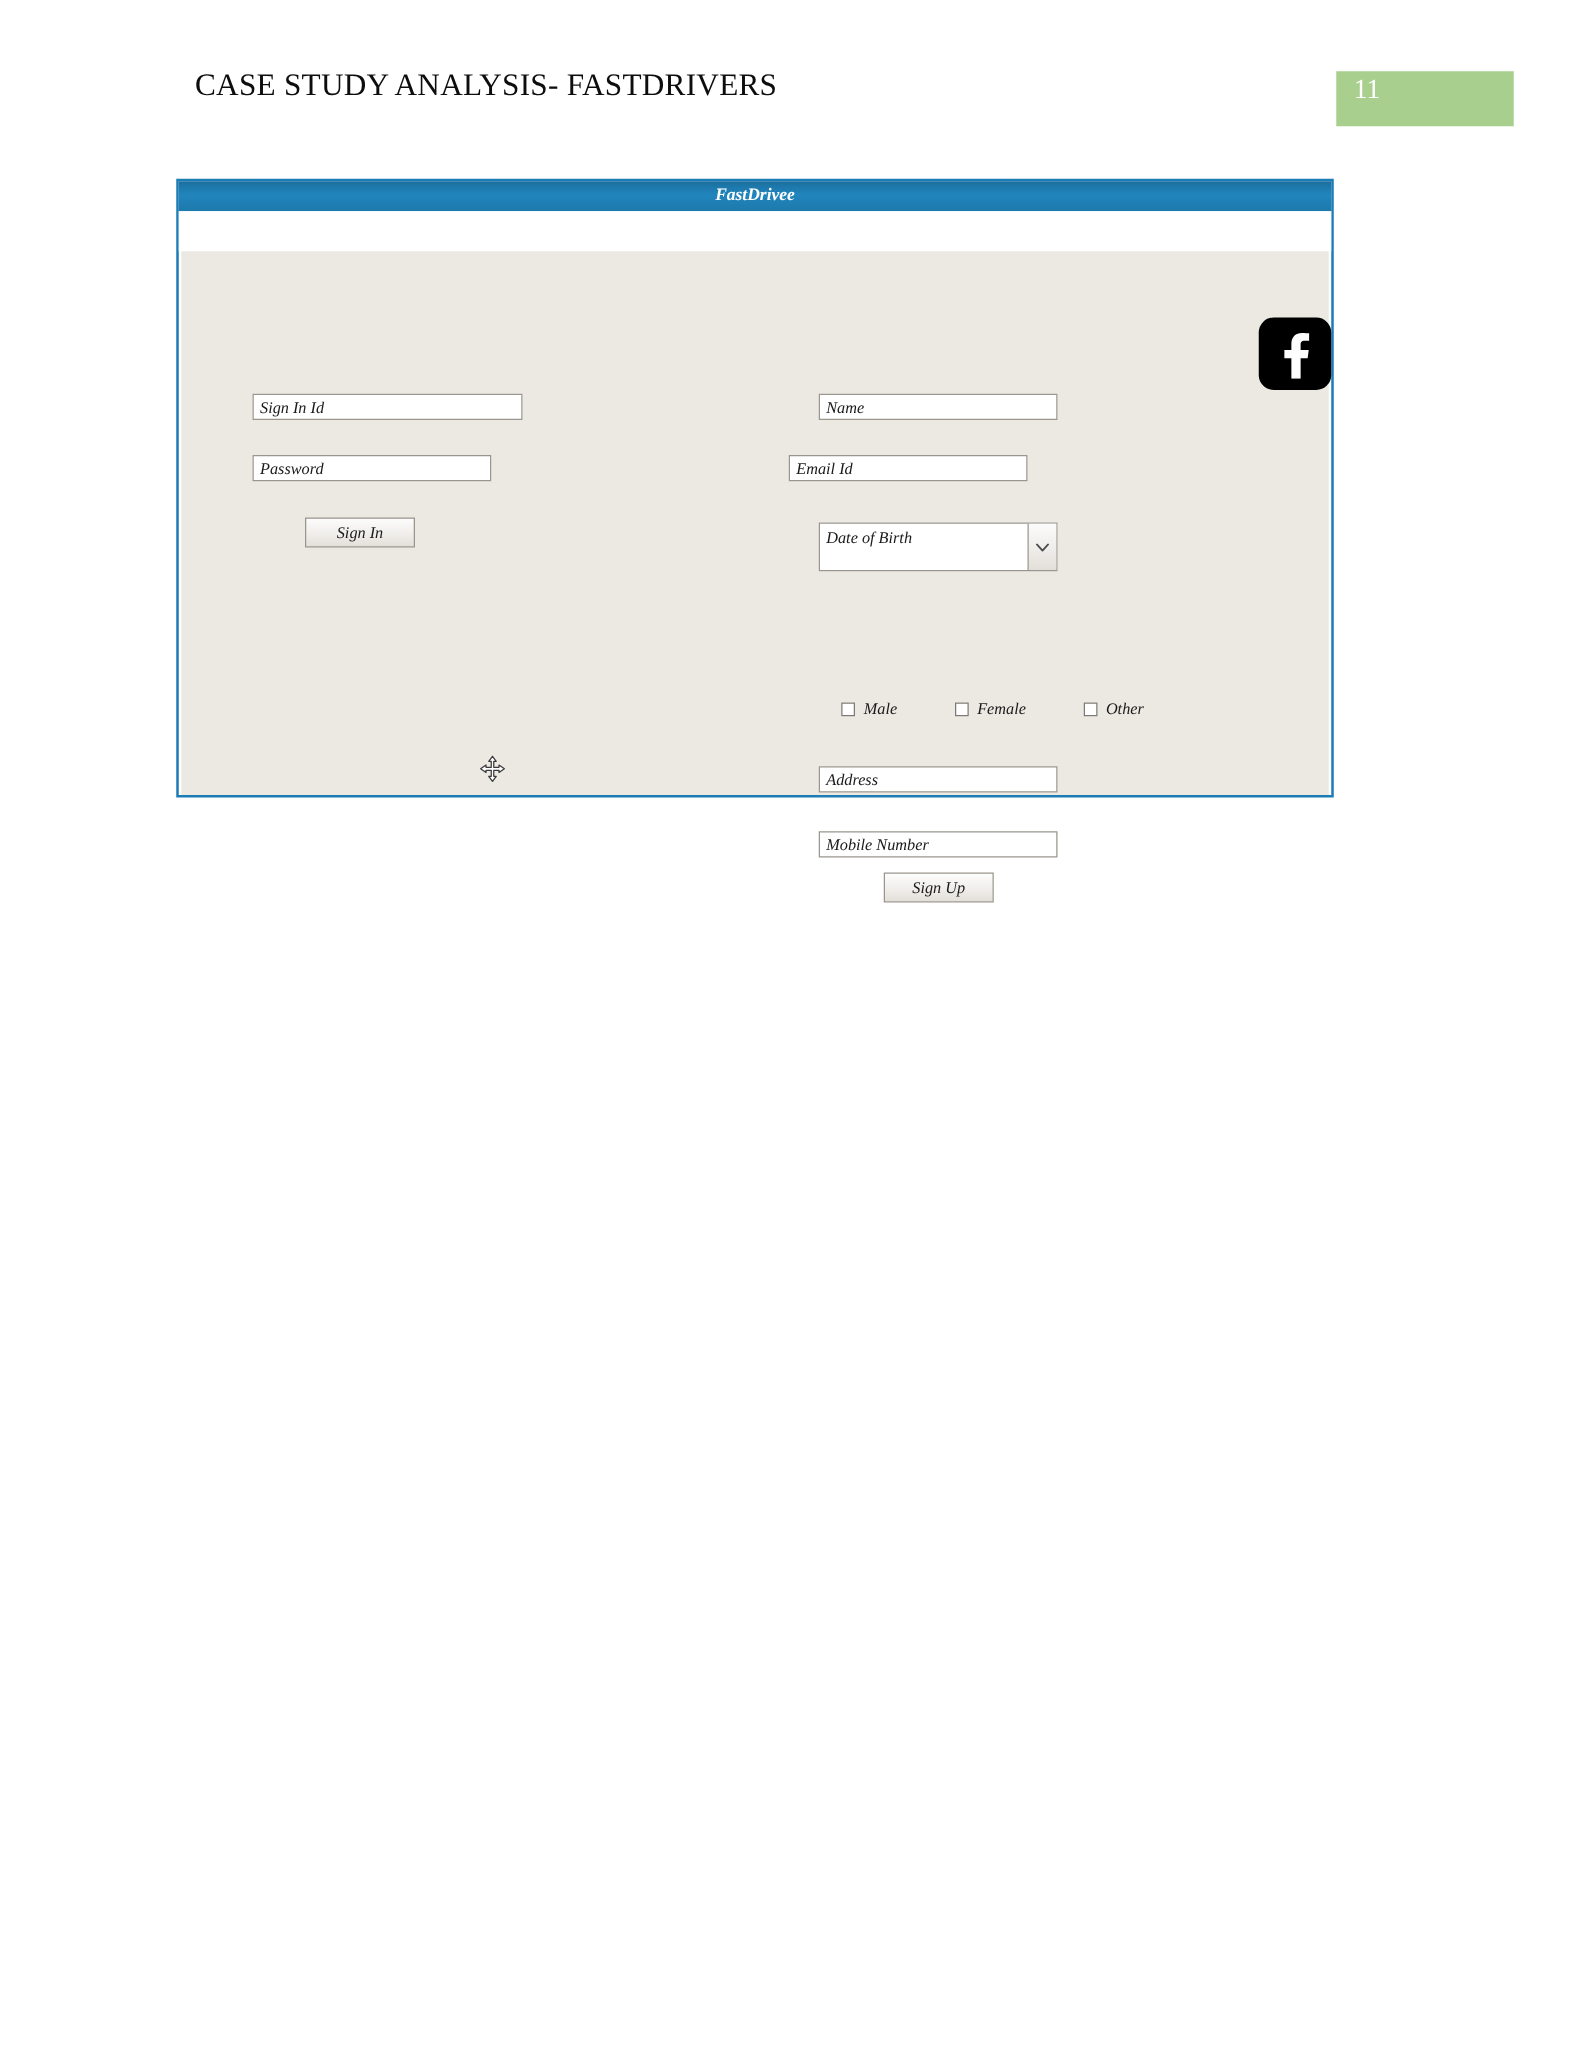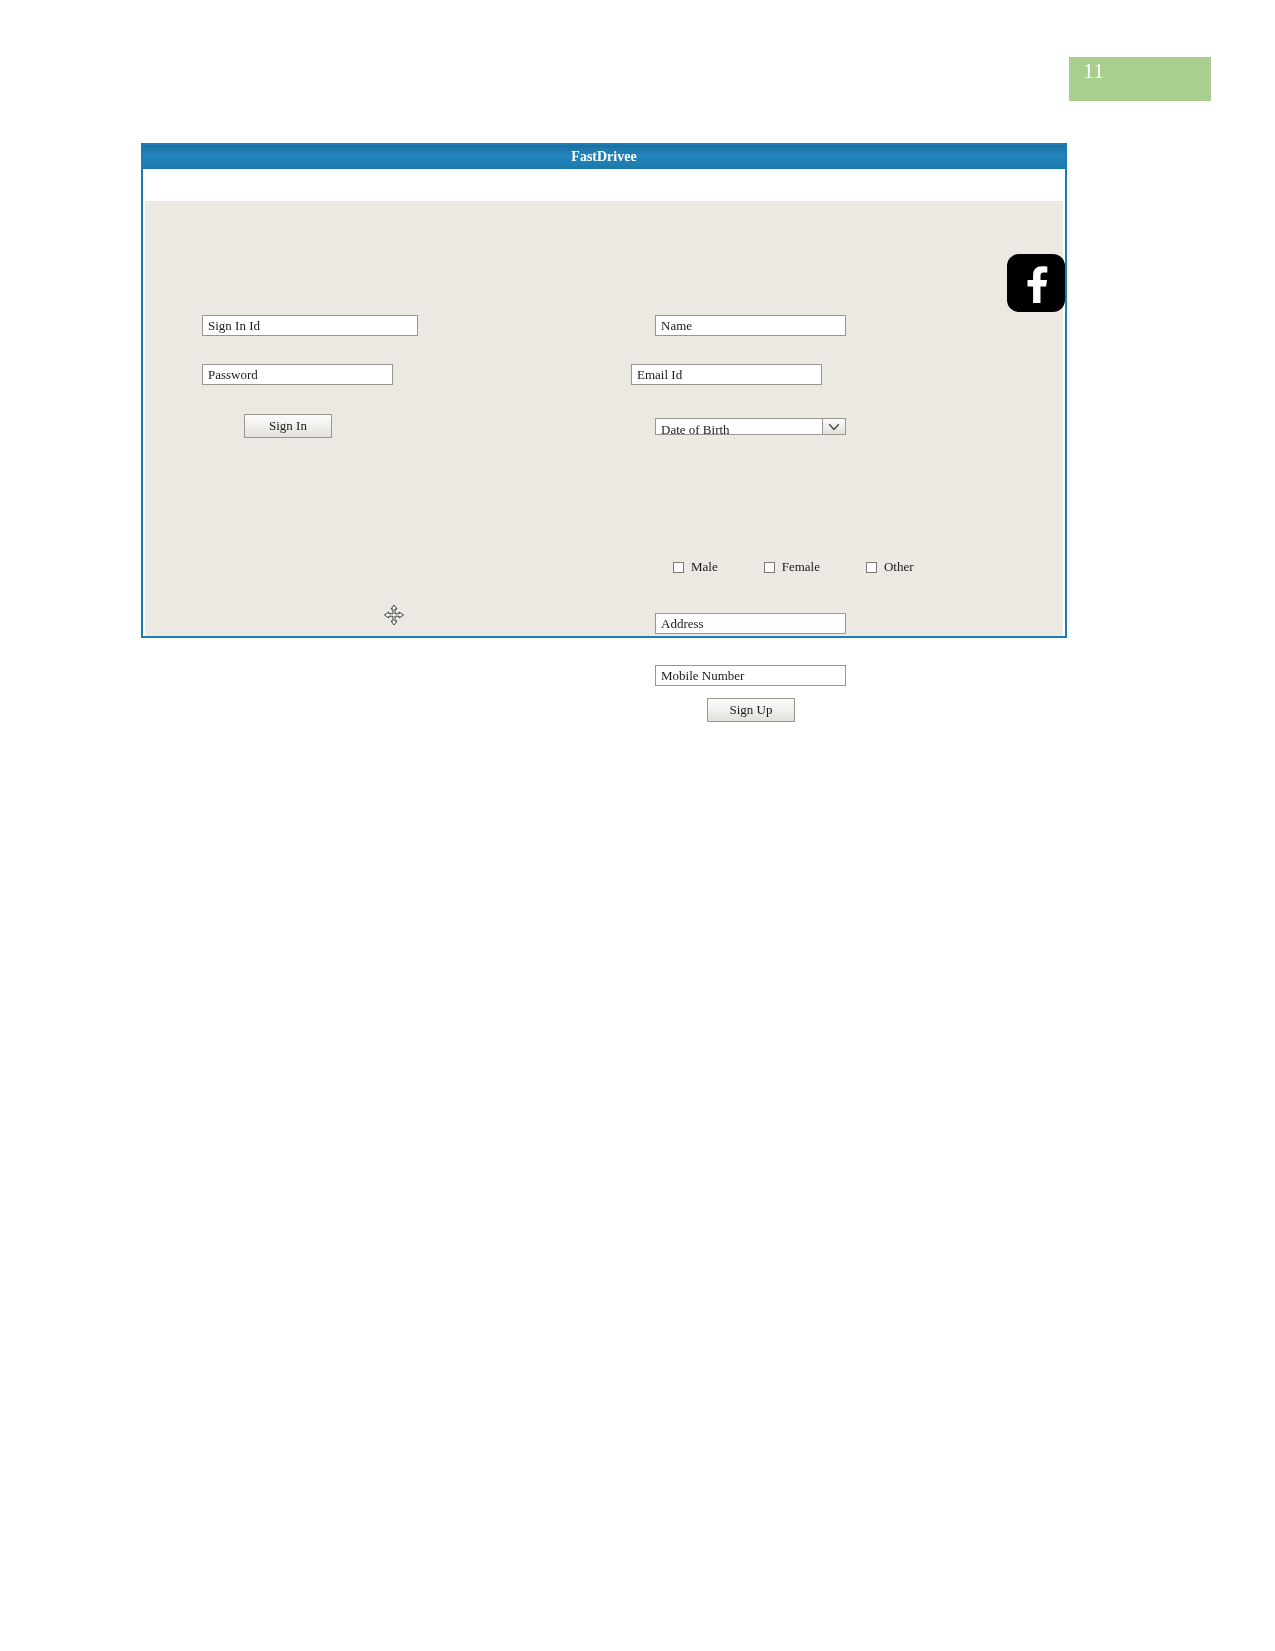--- a/index.html
+++ b/index.html
@@ -61,20 +61,21 @@
   
   #app-window {
     position: absolute;
     left: 141px;
     top: 143px;
     width: 926px;
     height: 495px;
     background: #ffffff;
     border: 2px solid #1c7cb5;
     box-sizing: border-box;
+    font-style: italic;
   }
   #titlebar {
     position: absolute;
     left: 0; top: 0;
     width: 100%;
     height: 24px;
     background: linear-gradient(to bottom, #1b6f9e 0%, #2185bd 45%, #1d79ab 100%);
   }
   #titlebar-text {
     position: absolute;
@@ -129,21 +130,21 @@
     font-family: "Liberation Serif", serif;
     font-size: 13px;
     color: #1a1a1a;
     text-align: center;
     line-height: 22px;
     cursor: default;
   }
   .swing-combo {
     position: absolute;
     box-sizing: border-box;
-    height: 17px;
+    height: 39px;
     background: #ffffff;
     border: 1px solid #9a968f;
     display: flex;
     align-items: stretch;
   }
   .swing-combo .combo-value {
     flex: 1 1 auto;
     font-family: "Liberation Serif", serif;
     font-size: 13px;
     color: #1a1a1a;
@@ -220,20 +221,21 @@
     width: 22px;
     height: 22px;
   }
 </style>
 </head>
 <body>
 
 <div id="page">
 
   <div id="doc-header">
+    <div id="doc-title">CASE STUDY ANALYSIS- FASTDRIVERS</div>
 
     <div id="page-badge">
       <span id="page-badge-num">11</span>
     </div>
   </div>
 
   <div id="app-window">
 
     <div id="titlebar">
       <div id="titlebar-text">FastDrivee</div>

